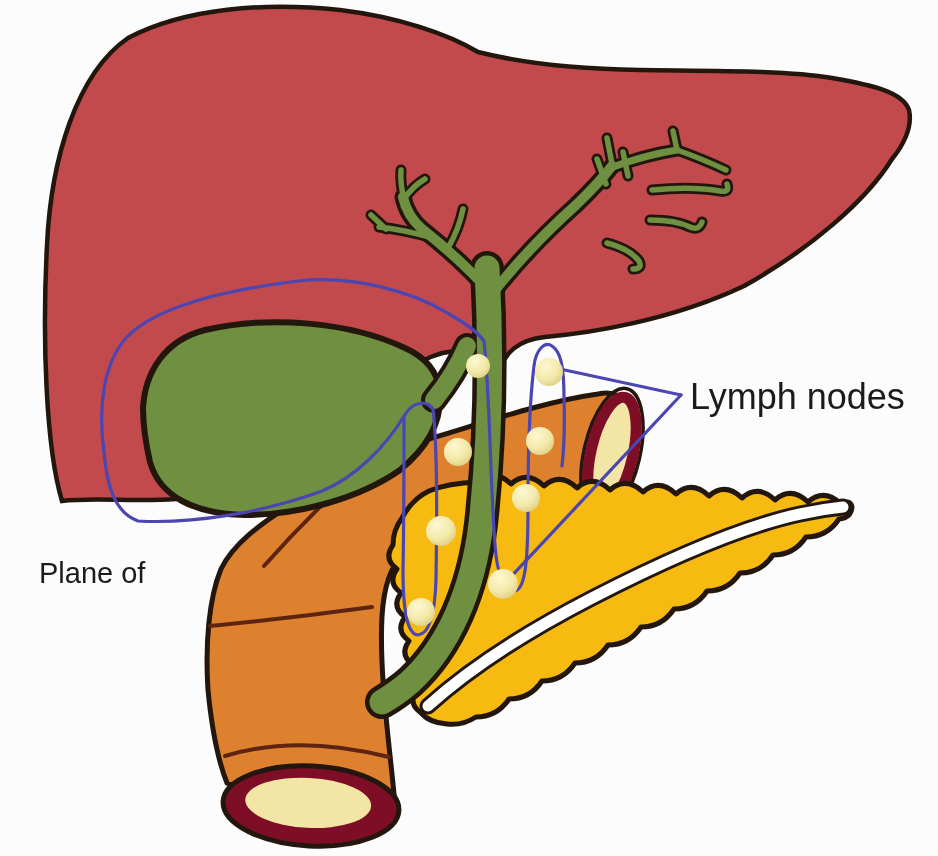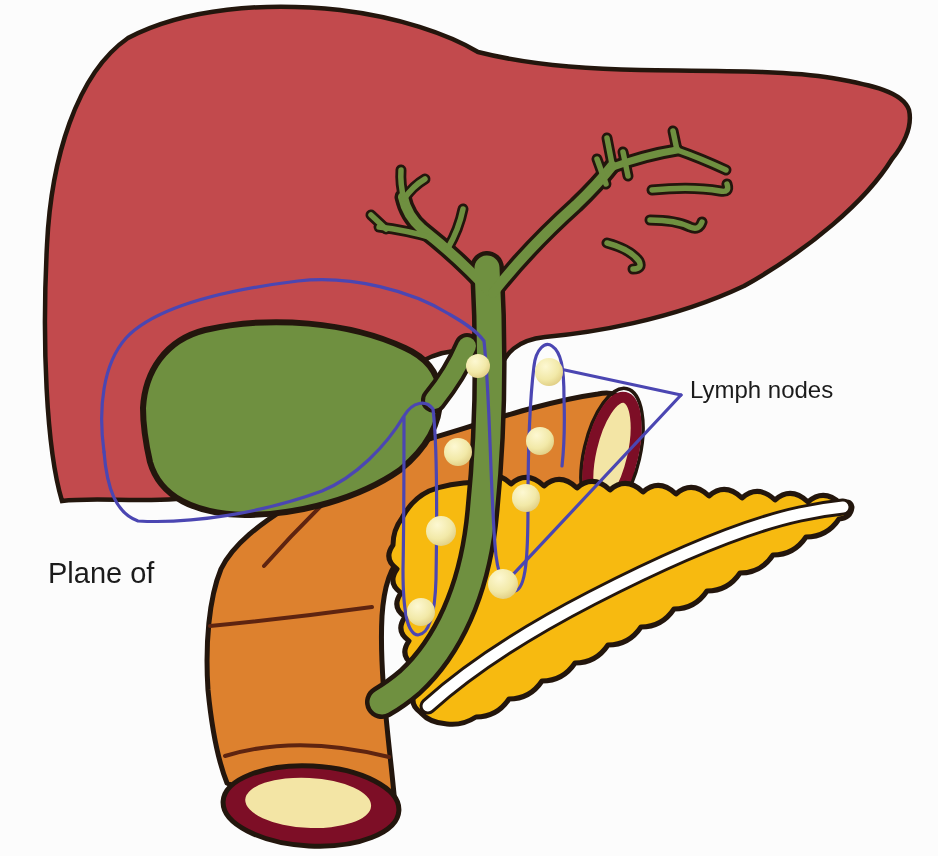--- a/index.html
+++ b/index.html
@@ -15,22 +15,22 @@
   .duct-green{fill:none;stroke:var(--biliary);stroke-linecap:round;stroke-linejoin:round;}
   .pduct-dark{fill:none;stroke:var(--outline);stroke-width:17;stroke-linecap:round;}
   .pduct-white{fill:none;stroke:var(--duct-gap);stroke-width:11;stroke-linecap:round;}
   .ring-outline{fill:none;stroke:var(--outline);stroke-width:3.5;}
   .ring-maroon{fill:var(--cut-lumen);stroke:var(--cut-ring);stroke-width:11;}
   .ring2-outer{fill:var(--cut-ring);stroke:var(--outline);stroke-width:5;}
   .ring2-inner{fill:var(--cut-lumen);stroke:none;}
   .blue{fill:none;stroke:var(--transection-line);stroke-width:3.2;stroke-linecap:round;stroke-linejoin:round;}
   .node{fill:url(#nodeGrad);}
   .label{position:absolute;color:var(--label-text,#1b1b1b);}
-  .label-lymph{left:690px;top:376px;font-size:24px;}
-  .label-plane{left:48px;top:554px;font-size:29px;line-height:38px;}
+  .label-lymph{left:690px;top:376px;font-size:36px;}
+  .label-plane{left:39px;top:554px;font-size:29px;line-height:38px;}
   .label-plane span{display:block;}
 </style>
 </head>
 <body>
 
 <div id="stage">
   <svg width="938" height="856" viewBox="0 0 938 856">
     <defs>
       <radialGradient id="nodeGrad" cx="38%" cy="30%" r="85%">
         <stop offset="0%" stop-color="#fdf8d2"></stop>

